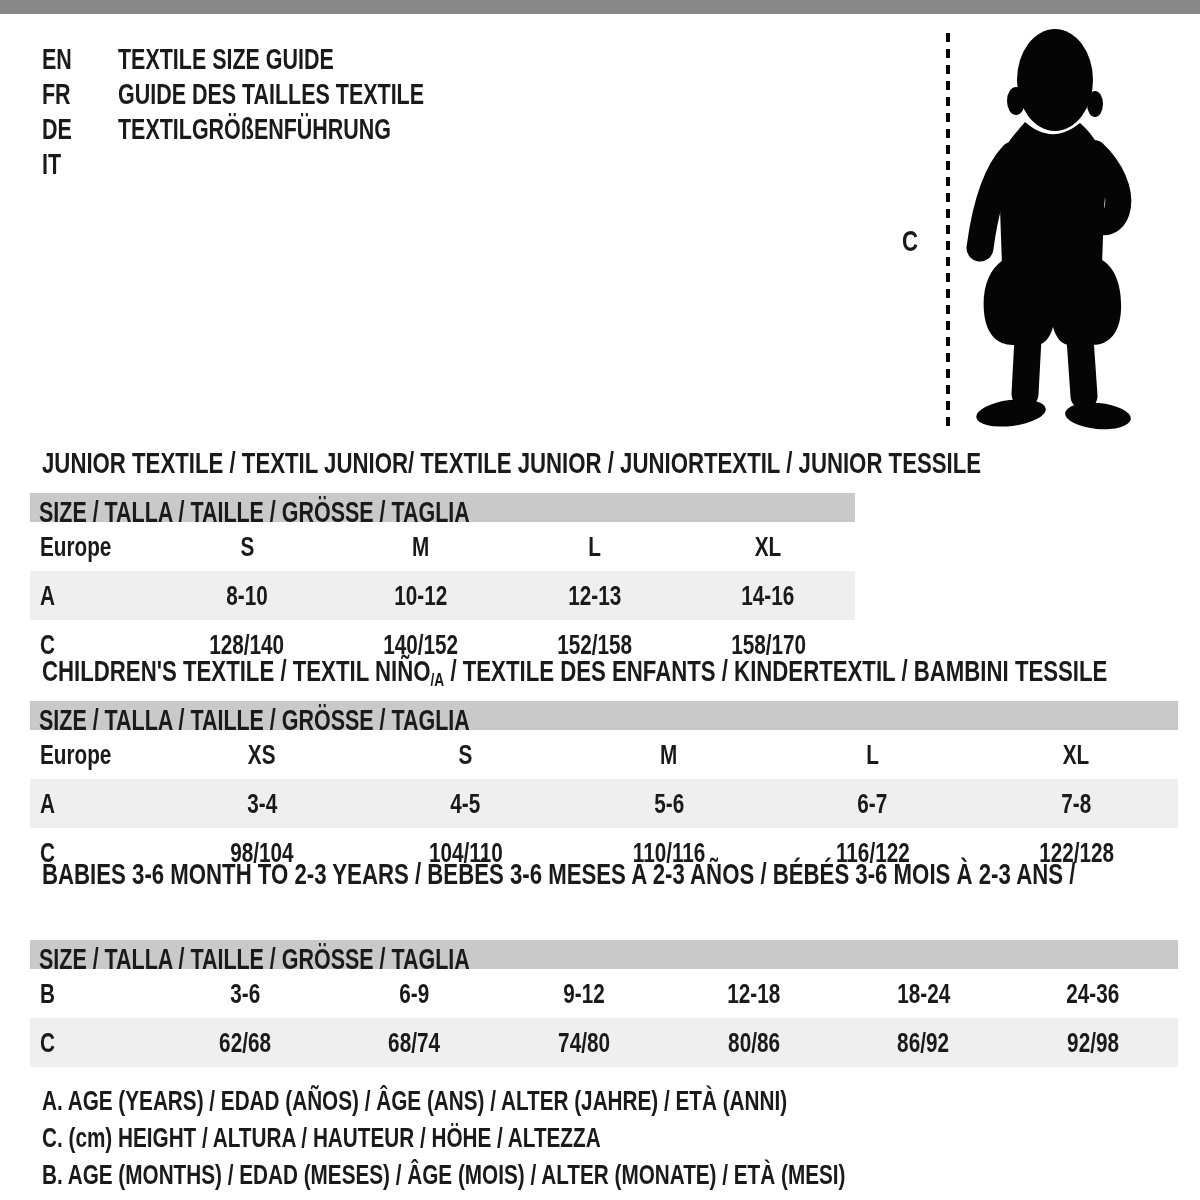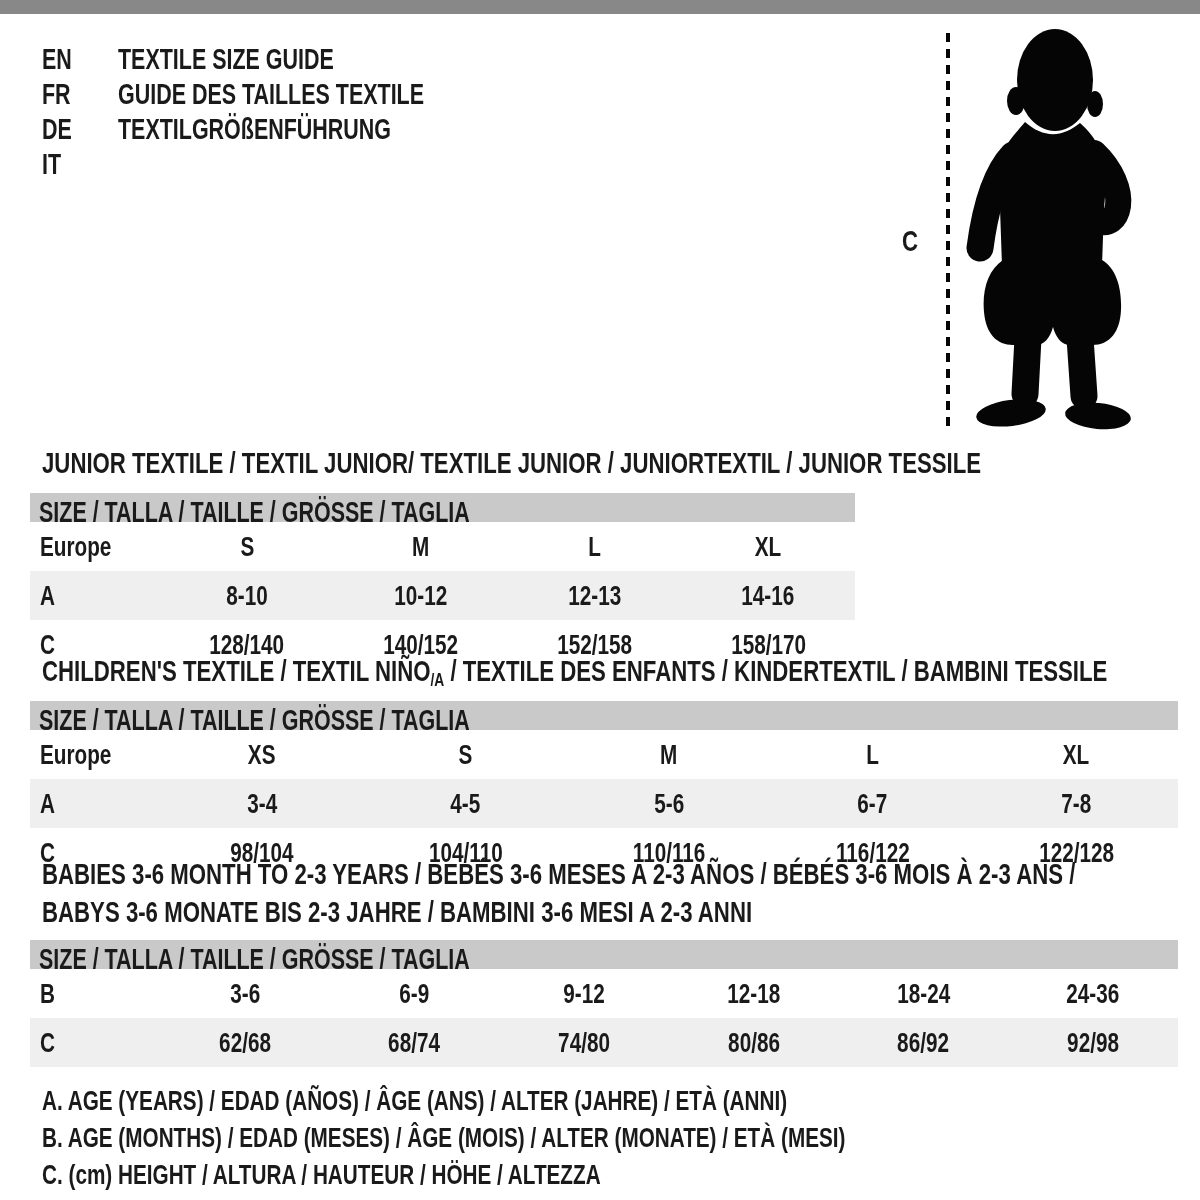--- a/index.html
+++ b/index.html
@@ -176,23 +176,20 @@
         <td><span class="t">116/122</span></td>
         <td><span class="t">122/128</span></td>
       </tr>
     </tbody>
       </table>
   </div>
 
   <div class="sec-title" style="top:844px">
     <span class="t left">BABIES 3-6 MONTH TO 2-3 YEARS / BEBÉS 3-6 MESES A 2-3 AÑOS / BÉBÉS 3-6 MOIS À 2-3 ANS /</span>
   </div>
-  <div class="sec-title" style="top:882px">
-    <span class="t left">BABYS 3-6 MONATE BIS 2-3 JAHRE / BAMBINI 3-6 MESI A 2-3 ANNI</span>
-  </div>
   <div class="tbl-wrap w-wide" style="top:926px">
     <div class="size-bar"><span class="t left">SIZE / TALLA / TAILLE / GRÖSSE / TAGLIA</span></div>
     <table>
       <colgroup>
           <col class="c-lbl">
           <col>
           <col>
           <col>
           <col>
           <col>
@@ -216,17 +213,17 @@
         <td><span class="t">80/86</span></td>
         <td><span class="t">86/92</span></td>
         <td><span class="t">92/98</span></td>
       </tr>
     </tbody>
       </table>
   </div>
 
   <div class="legend">
     <div><span class="t left">A. AGE (YEARS) / EDAD (AÑOS) / ÂGE (ANS) / ALTER (JAHRE) / ETÀ (ANNI)</span></div>
+    <div><span class="t left">C. (cm) HEIGHT / ALTURA / HAUTEUR / HÖHE / ALTEZZA</span></div>
     <div><span class="t left">B. AGE (MONTHS) / EDAD (MESES) / ÂGE (MOIS) / ALTER (MONATE) / ETÀ (MESI)</span></div>
-    <div><span class="t left">C. (cm) HEIGHT / ALTURA / HAUTEUR / HÖHE / ALTEZZA</span></div>
   </div>
 
 </div>
 
 </body></html>

